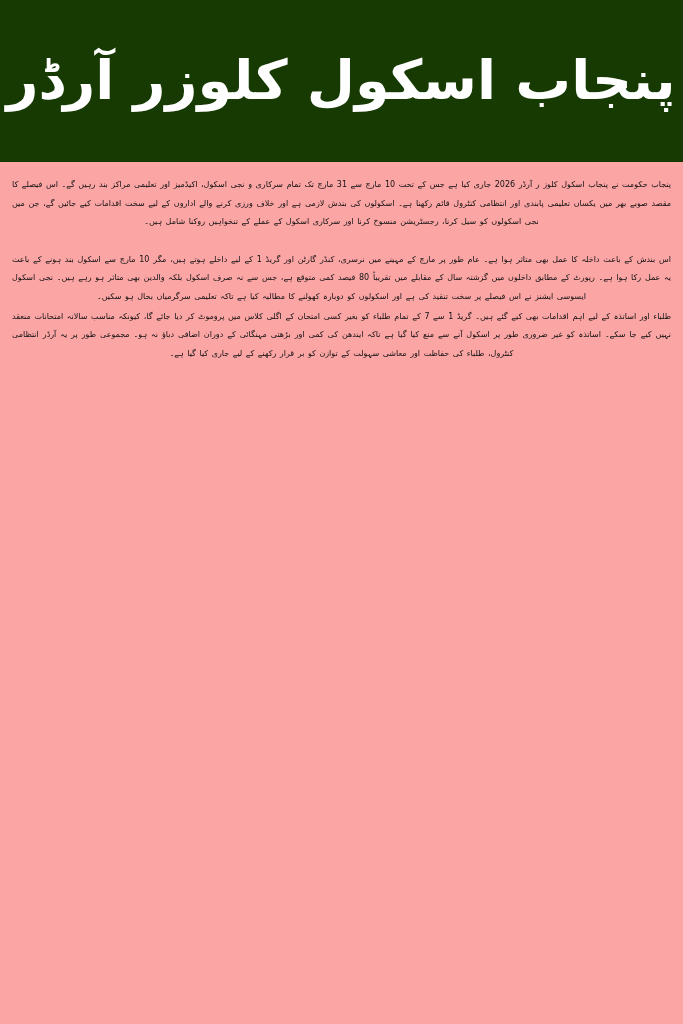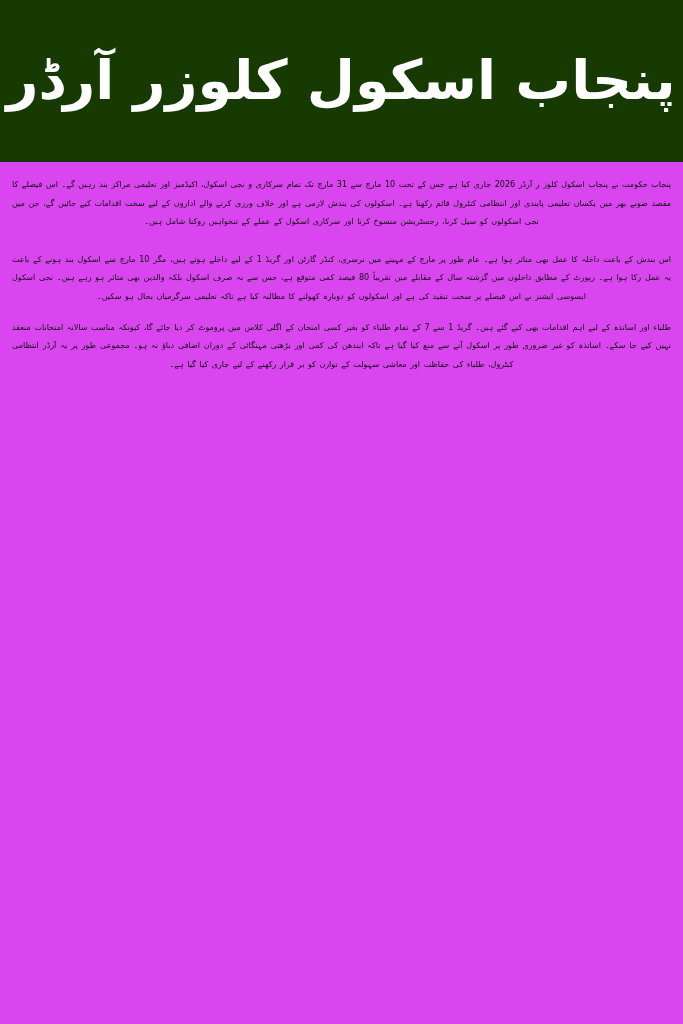--- a/index.html
+++ b/index.html
@@ -70,31 +70,31 @@
     direction: rtl;
     text-align: justify;
     text-align-last: center;
     word-spacing: 1px;
     font-weight: 500;
   }
   .para-gap-large {
     margin-top: 46px;
   }
   .para-gap-small {
-    margin-top: 12px;
+    margin-top: 1px;
   }
 </style>
 </head>
 <body>
 
 <div id="page">
 
   <div id="header-banner" style="background: rgb(22, 58, 2);">
     <h1 id="headline" style="color: rgb(255, 255, 255); font-size: 54.5px;">پنجاب اسکول کلوزر آرڈر</h1>
   </div>
 
-  <div id="article-body" style="background: #d946ef;">
+  <div id="article-body" style="background: #fca5a5;">
     <p class="article-paragraph" style="font-size: 8px; line-height: 18.7px;">پنجاب حکومت نے پنجاب اسکول کلوز ر آرڈر 2026 جاری کیا ہے جس کے تحت 10 مارچ سے 31 مارچ تک تمام سرکاری و نجی اسکول، اکیڈمیز اور تعلیمی مراکز بند رہیں گے۔ اس فیصلے کا مقصد صوبے بھر میں یکساں تعلیمی پابندی اور انتظامی کنٹرول قائم رکھنا ہے۔ اسکولوں کی بندش لازمی ہے اور خلاف ورزی کرنے والے اداروں کے لیے سخت اقدامات کیے جائیں گے، جن میں نجی اسکولوں کو سیل کرنا، رجسٹریشن منسوخ کرنا اور سرکاری اسکول کے عملے کے تنخواہیں روکنا شامل ہیں۔</p>
     <p class="article-paragraph para-gap-large" style="font-size: 8px; line-height: 18.7px; margin-top: 18.4px;">اس بندش کے باعث داخلہ کا عمل بھی متاثر ہوا ہے۔ عام طور پر مارچ کے مہینے میں نرسری، کنڈر گارٹن اور گریڈ 1 کے لیے داخلے ہوتے ہیں، مگر 10 مارچ سے اسکول بند ہونے کے باعث یہ عمل رکا ہوا ہے۔ رپورٹ کے مطابق داخلوں میں گزشتہ سال کے مقابلے میں تقریباً 80 فیصد کمی متوقع ہے، جس سے نہ صرف اسکول بلکہ والدین بھی متاثر ہو رہے ہیں۔ نجی اسکول ایسوسی ایشنز نے اس فیصلے پر سخت تنقید کی ہے اور اسکولوں کو دوبارہ کھولنے کا مطالبہ کیا ہے تاکہ تعلیمی سرگرمیاں بحال ہو سکیں۔</p>
     <p class="article-paragraph para-gap-small" style="font-size: 8px; line-height: 18.7px;">طلباء اور اساتذہ کے لیے اہم اقدامات بھی کیے گئے ہیں۔ گریڈ 1 سے 7 کے تمام طلباء کو بغیر کسی امتحان کے اگلی کلاس میں پروموٹ کر دیا جائے گا، کیونکہ مناسب سالانہ امتحانات منعقد نہیں کیے جا سکے۔ اساتذہ کو غیر ضروری طور پر اسکول آنے سے منع کیا گیا ہے تاکہ ایندھن کی کمی اور بڑھتی مہنگائی کے دوران اضافی دباؤ نہ ہو۔ مجموعی طور پر یہ آرڈر انتظامی کنٹرول، طلباء کی حفاظت اور معاشی سہولت کے توازن کو بر قرار رکھنے کے لیے جاری کیا گیا ہے۔</p>
   </div>
 
 </div>
 
 </body></html>

